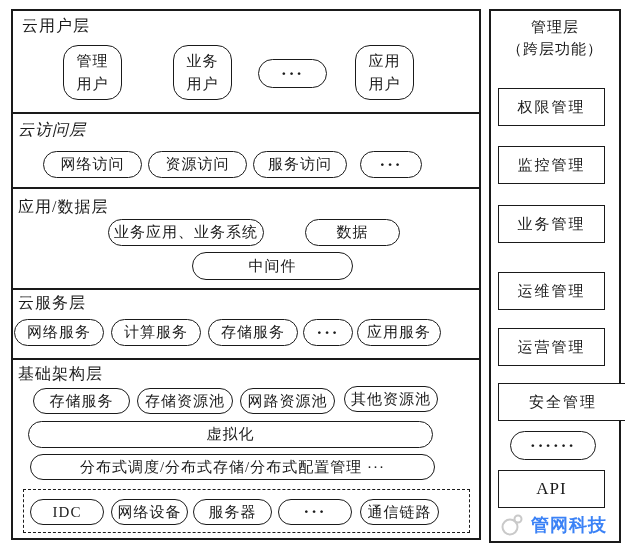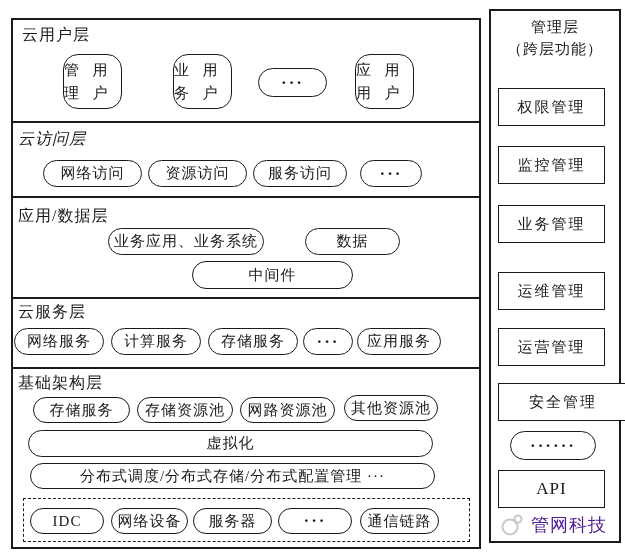--- a/index.html
+++ b/index.html
@@ -11,42 +11,42 @@
   .divider{position:absolute;left:0;right:0;border-top:2px solid #1a1a1a;height:0;}
   .layer-title{position:absolute;font-size:16px;letter-spacing:1px;white-space:nowrap;}
   .pill{
     position:absolute;border:1.6px solid #1a1a1a;border-radius:999px;background:#fff;
     display:flex;align-items:center;justify-content:center;
     font-size:15px;letter-spacing:1px;white-space:nowrap;box-sizing:border-box;
   }
   .dots{font-size:17px;letter-spacing:2px;font-weight:bold;}
   .usernode{
     position:absolute;border:1.6px solid #1a1a1a;border-radius:15px;background:#fff;
-    display:flex;flex-direction:row;align-items:center;justify-content:center;
+    display:flex;flex-direction:column;align-items:center;justify-content:center;
     font-size:15px;line-height:1.5;letter-spacing:1px;box-sizing:border-box;
   }
   .rect{
     position:absolute;border:1.5px solid #1a1a1a;background:#fff;
     display:flex;align-items:center;justify-content:center;
     font-size:15px;letter-spacing:2px;box-sizing:border-box;
   }
   .dashed{position:absolute;border:1.6px dashed #1a1a1a;box-sizing:border-box;}
   .mgmt-title{position:absolute;left:0;right:0;text-align:center;font-size:15px;letter-spacing:1px;}
   .api{font-size:17px;letter-spacing:1px;}
   .watermark{
     position:absolute;display:flex;align-items:center;gap:5px;
-    color:#4c1d95;font-size:18px;font-weight:normal;letter-spacing:1px;
+    color:#3b82f6;font-size:18px;font-weight:bold;letter-spacing:1px;
   }
 </style>
 </head>
 <body>
 
 <div class="stage">
 
-  <div class="panel" style="left:11px;top:18px;width:470px;height:531px;padding-left:17px;">
+  <div class="panel" style="left:11px;top:9px;width:470px;height:531px;padding-left:17px;">
 
     <div class="layer-title" style="left:9px;top:5px;">云用户层</div>
     <div class="usernode" style="left:50px;top:34px;width:59px;height:55px;">
       <span>管理</span>
       <span>用户</span>
     </div>
     <div class="usernode" style="left:160px;top:34px;width:59px;height:55px;">
       <span>业务</span>
       <span>用户</span>
     </div>

